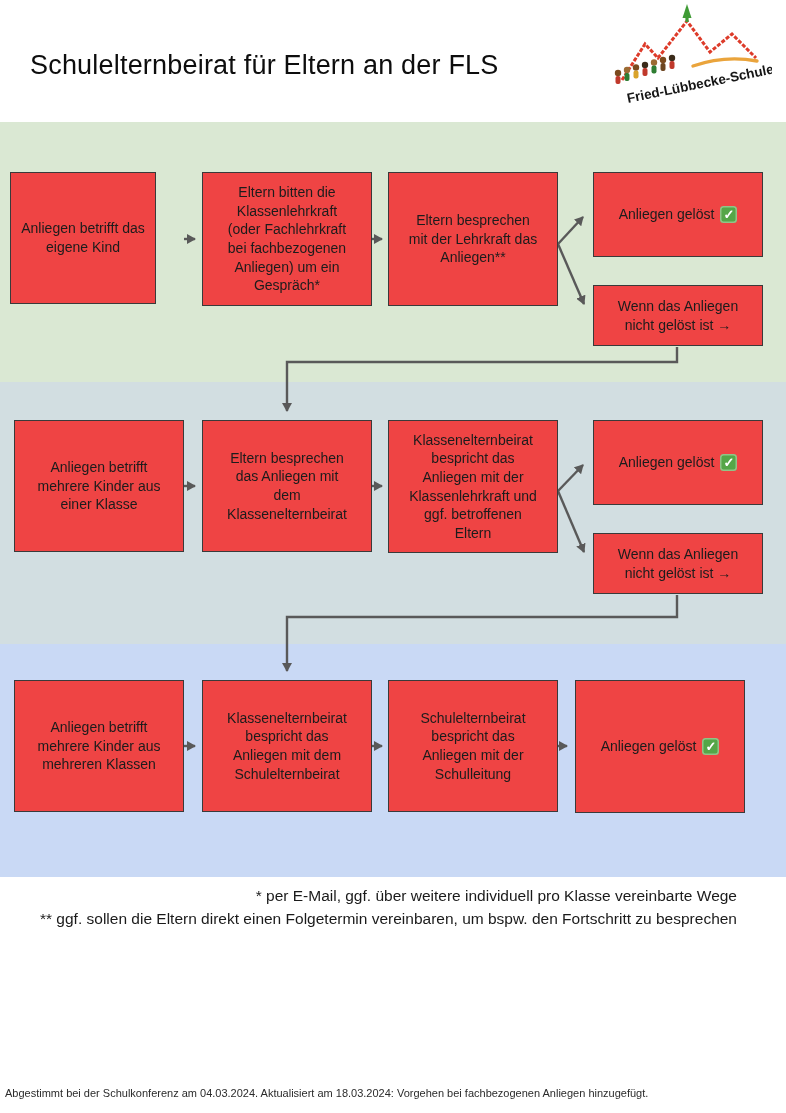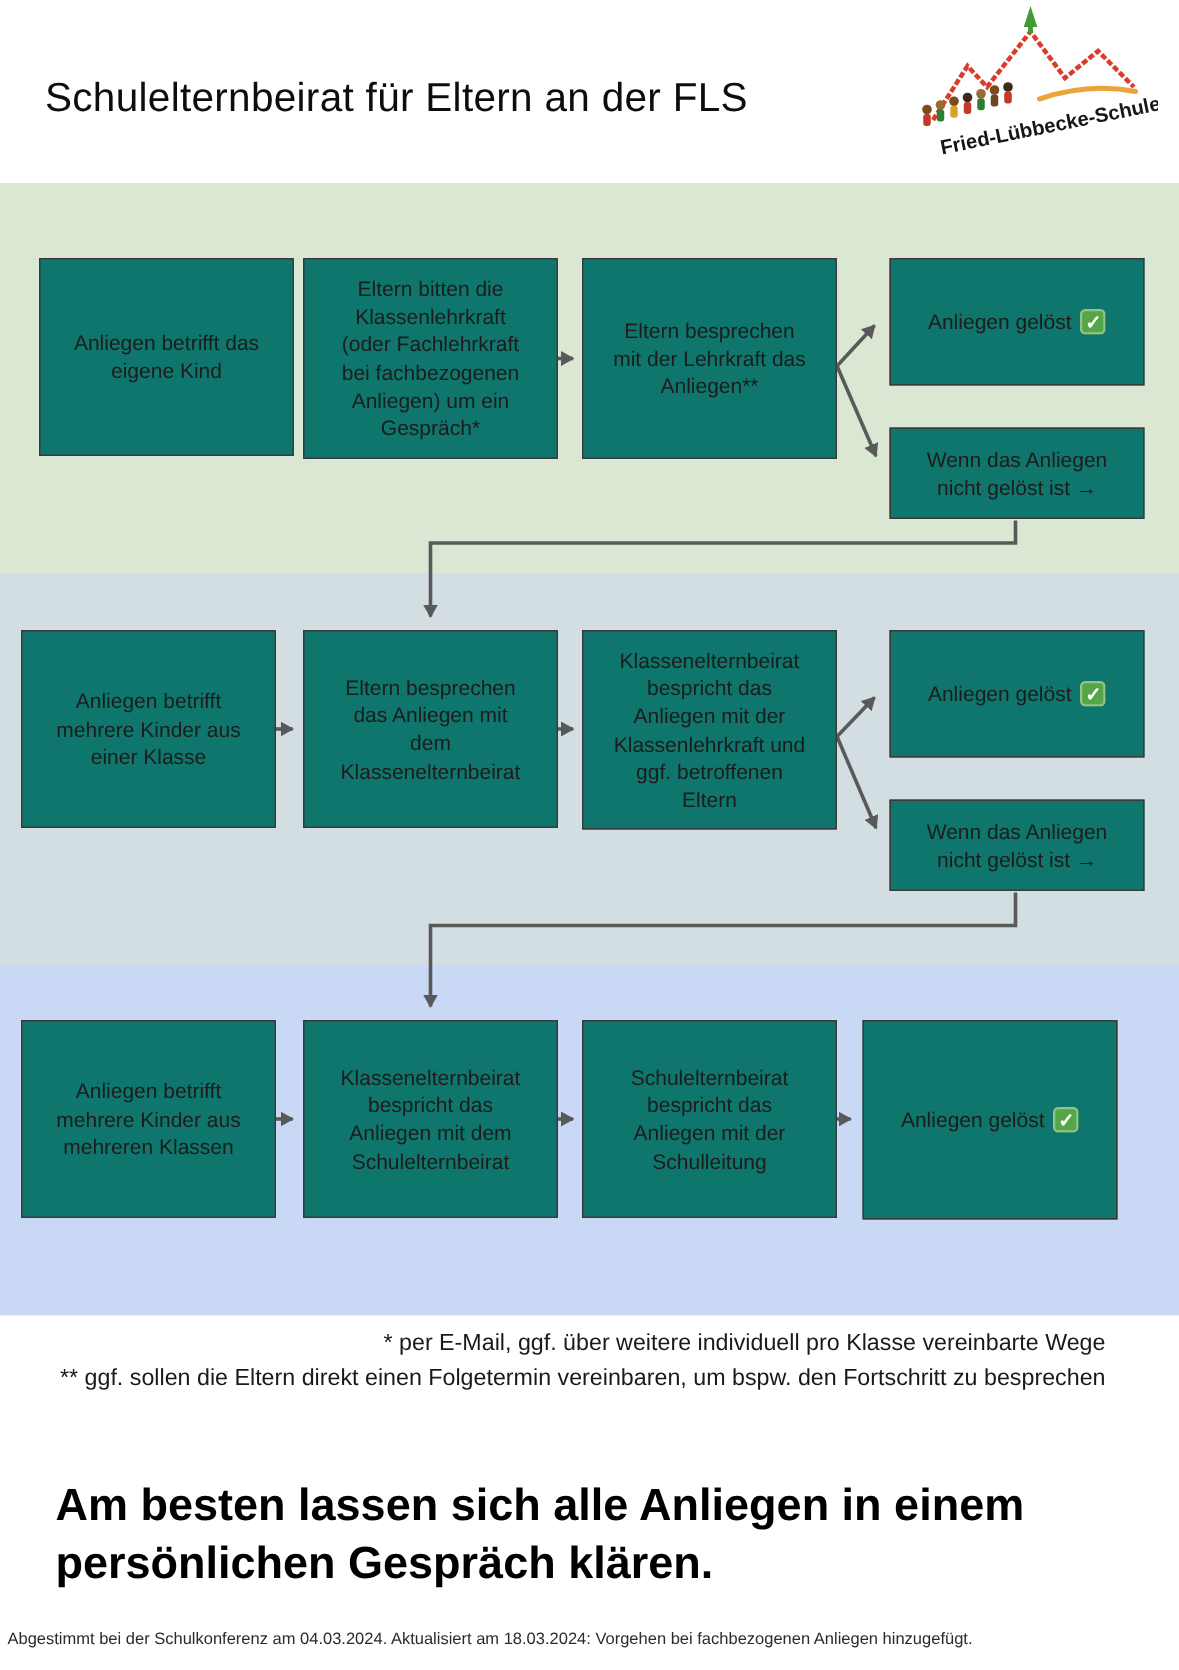--- a/index.html
+++ b/index.html
@@ -16,21 +16,21 @@
   .logo { position:absolute; left:600px; top:2px; width:172px; height:112px; }
   .band { position:absolute; left:0; width:786px; }
   .band-green { top:122px; height:260px; background:var(--band-green,#dae8d3); }
   .band-gray  { top:382px; height:262px; background:var(--band-gray,#d2dee1); }
   .band-blue  { top:644px; height:233px; background:var(--band-blue,#c9d9f5); }
   .arrows {
     position:absolute; left:0; top:0; width:786px; height:1113px;
     color:var(--arrow,#595959); pointer-events:none;
   }
   .fbox {
-    position:absolute; background:#0f766e; border:1.5px solid var(--box-border,#3a3a3a);
+    position:absolute; background:#ef4444; border:1.5px solid var(--box-border,#3a3a3a);
     display:flex; align-items:center; justify-content:center;
     text-align:center; padding:3px 4px;
   }
   .btxt {
     font-size:14px; line-height:18.6px; color:#1c1c1c; white-space:pre-line;
   }
   .check {
     display:inline-flex; align-items:center; justify-content:center;
     width:17px; height:17px; margin-left:6px; border-radius:3.5px;
     background:var(--check-green,#55a648); color:#fff; font-size:13px;
@@ -120,21 +120,21 @@
       <path d="M372,486 H382" marker-end="url(#arr)"></path>
       <path d="M558,491 L583,465" marker-end="url(#arr)"></path>
       <path d="M558,491 L584,552" marker-end="url(#arr)"></path>
       <path d="M677,595 V617 H287 V671" marker-end="url(#arr)"></path>
       <path d="M184,746 H195" marker-end="url(#arr)"></path>
       <path d="M372,746 H382" marker-end="url(#arr)"></path>
       <path d="M558,746 H567" marker-end="url(#arr)"></path>
     </g>
   </svg>
 
-  <div class="fbox" style="left:26px;top:172px;width:170px;height:132px">
+  <div class="fbox" style="left:10px;top:172px;width:146px;height:132px">
     <span class="btxt">Anliegen betrifft das
 eigene Kind</span>
   </div>
   <div class="fbox" style="left:202px;top:172px;width:170px;height:134px">
     <span class="btxt">Eltern bitten die
 Klassenlehrkraft
 (oder Fachlehrkraft
 bei fachbezogenen
 Anliegen) um ein
 Gespräch*</span>
@@ -201,17 +201,16 @@
   <div class="fbox" style="left:575px;top:680px;width:170px;height:133px">
     <span class="btxt">Anliegen gelöst</span>
     <span class="check">✓</span>
   </div>
 
   <div class="notes">
     <div>* per E-Mail, ggf. über weitere individuell pro Klasse vereinbarte Wege</div>
     <div>** ggf. sollen die Eltern direkt einen Folgetermin vereinbaren, um bspw. den Fortschritt zu besprechen</div>
   </div>
 
-  <div class="headline">Am besten lassen sich alle Anliegen in einem persönlichen Gespräch klären.</div>
 
   <div class="footnote">Abgestimmt bei der Schulkonferenz am 04.03.2024. Aktualisiert am 18.03.2024: Vorgehen bei fachbezogenen Anliegen hinzugefügt.</div>
 
 </div>
 
 </body></html>

